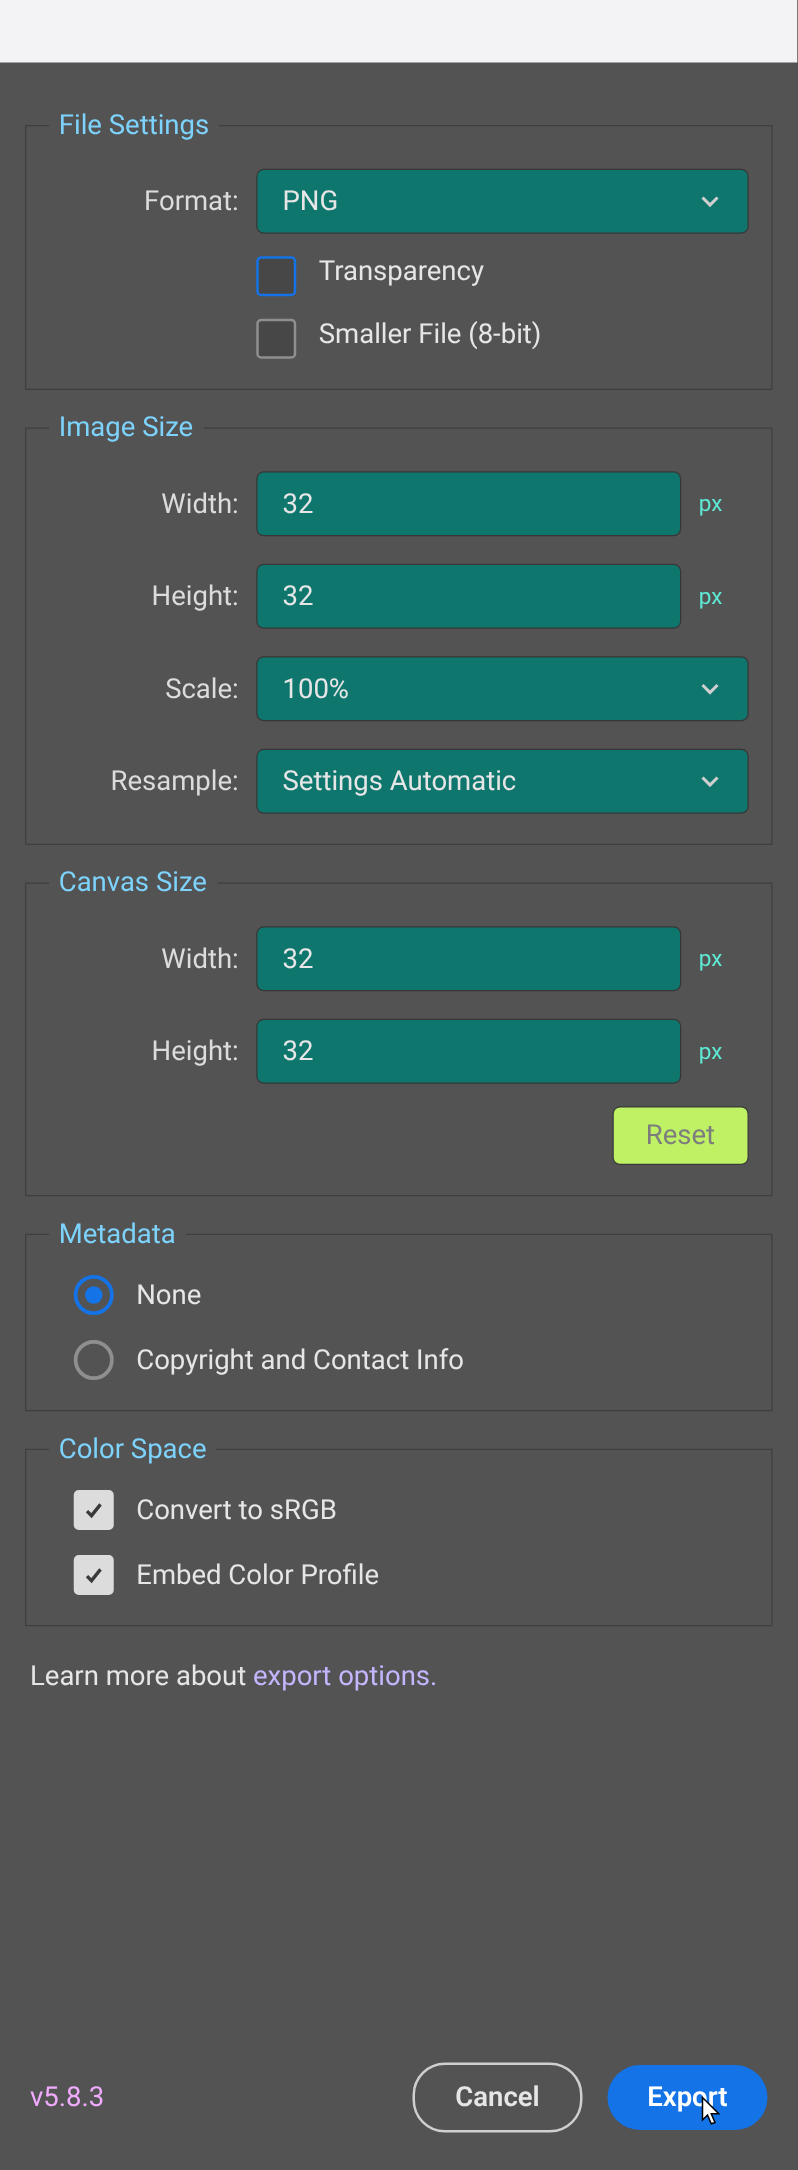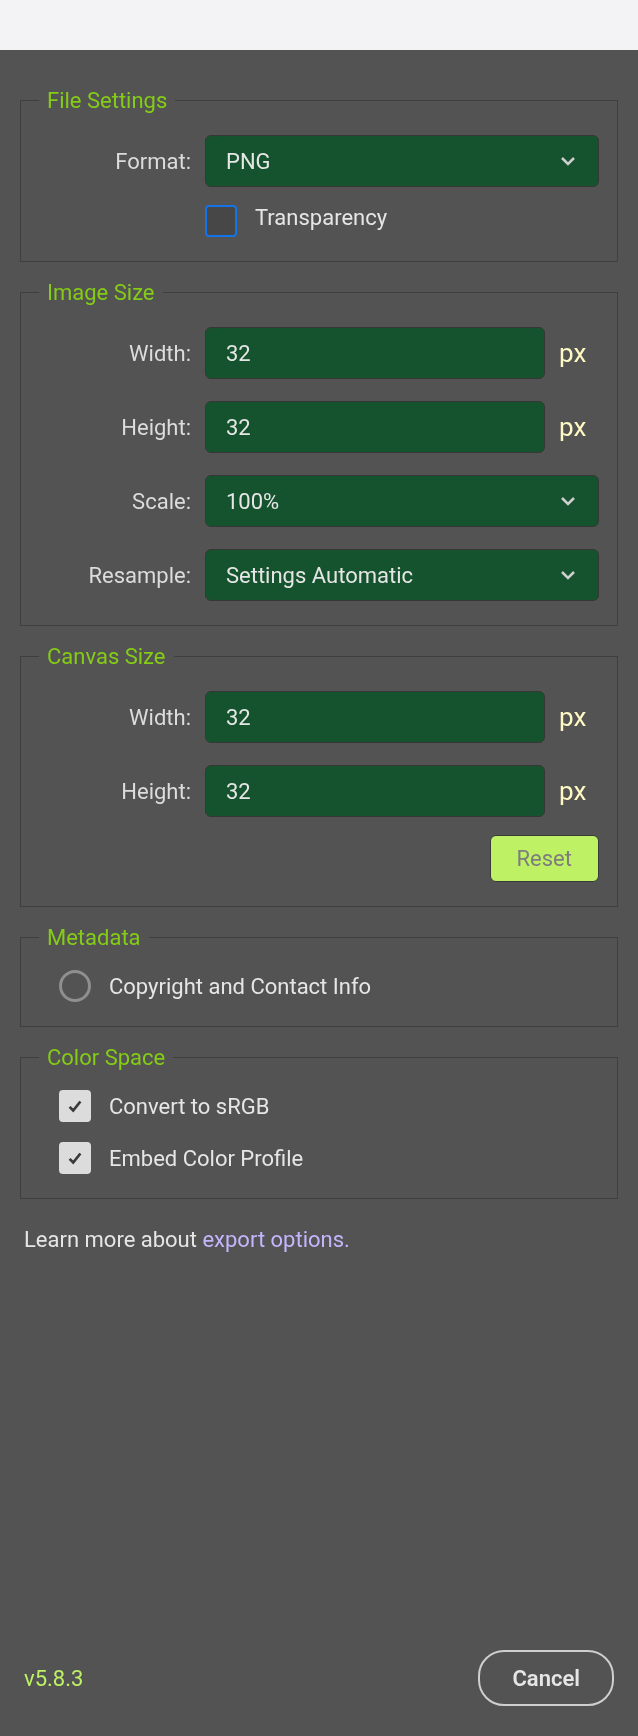--- a/index.html
+++ b/index.html
@@ -22,39 +22,39 @@
     padding:20px 20px 0 20px;
   }
   fieldset.group{
     border:1px solid #3f3f3f;
     margin:18px 0 0 0;
     padding:0 18px 24px 18px;
     position:relative;
   }
   fieldset.group legend{
     padding:0 8px;
-    color:#84cc16;
+    color:#7dd3fc;
     font-size:22px;
   }
   .row{
     display:flex;
     align-items:center;
     margin-top:22px;
   }
   .lbl{
     width:152px;
     text-align:right;
     padding-right:14px;
     color:#dcdcdc;
     font-size:22px;
   }
   .input, .select{
     flex:1;
     height:52px;
-    background:#14532d;
+    background:#0f766e;
     border:1px solid #373737;
     border-radius:6px;
     color:#e6e6e6;
     font-size:22px;
     padding:0 20px;
     display:flex;
     align-items:center;
     justify-content:space-between;
     box-sizing:border-box;
   }
@@ -62,22 +62,22 @@
     cursor:pointer;
   }
   .chev{
     width:20px;height:20px;
     display:inline-flex;align-items:center;justify-content:center;
   }
   .chev svg{stroke:#cfcfcf;stroke-width:2.5;fill:none;}
   .unit{
     width:40px;
     padding-left:14px;
-    color:#fef9c3;
-    font-size:26px;
+    color:#5eead4;
+    font-size:18px;
   }
   .checkrow{
     display:flex;
     margin-top:18px;
     padding-left:166px;
   }
   .box{
     width:28px;height:28px;
     border:2px solid #8f8f8f;
     border-radius:4px;
@@ -130,21 +130,21 @@
   .footer{
     position:absolute;
     bottom:30px;
     left:24px;
     right:24px;
     display:flex;
     align-items:center;
     justify-content:space-between;
   }
   .version{
-    color:#bef264;font-size:22px;
+    color:#f0abfc;font-size:22px;
   }
   .btns{display:flex;gap:20px;align-items:center;}
   .btn{
     height:52px;
     padding:0 32px;
     border-radius:26px;
     font-size:22px;
     font-weight:600;
     display:inline-flex;align-items:center;justify-content:center;
     cursor:pointer;
@@ -176,20 +176,24 @@
           <svg viewBox="0 0 20 20">
               <polyline points="4 7 10 13 16 7"></polyline>
             </svg>
         </span>
       </div>
     </div>
     <div class="checkrow">
       <span class="box blue"></span>
       <span>Transparency</span>
     </div>
+    <div class="checkrow">
+      <span class="box"></span>
+      <span>Smaller File (8-bit)</span>
+    </div>
   </fieldset>
 
   <fieldset class="group">
     <legend>Image Size</legend>
     <div class="row">
       <div class="lbl">Width:</div>
       <div class="input">
         <span>32</span>
       </div>
       <div class="unit">px</div>
@@ -242,20 +246,24 @@
       <div class="unit">px</div>
     </div>
     <div class="resetwrap">
       <div class="resetbtn">Reset</div>
     </div>
   </fieldset>
 
   <fieldset class="group">
     <legend>Metadata</legend>
     <div class="radiorow">
+      <span class="radio sel"></span>
+      <span>None</span>
+    </div>
+    <div class="radiorow">
       <span class="radio"></span>
       <span>Copyright and Contact Info</span>
     </div>
   </fieldset>
 
   <fieldset class="group">
     <legend>Color Space</legend>
     <div class="checkrow2">
       <span class="box checked">
         <svg viewBox="0 0 20 20" width="18" height="18">
@@ -277,14 +285,22 @@
   <div class="learn">
     <span>Learn more about </span><a href="#">export options.</a>
   </div>
 
 </div>
 
 <div class="footer">
   <div class="version">v5.8.3</div>
   <div class="btns">
     <div class="btn cancel">Cancel</div>
+    <div class="btn export">
+      <span>Export</span>
+      <span class="cursor">
+        <svg width="24" height="28" viewBox="0 0 24 28">
+          <path d="M6 2 L6 20 L10 16 L13 23 L16 22 L13 15 L19 15 Z" fill="#ffffff" stroke="#000000" stroke-width="1.2"></path>
+        </svg>
+      </span>
+    </div>
   </div>
 </div>
 
 </body></html>

